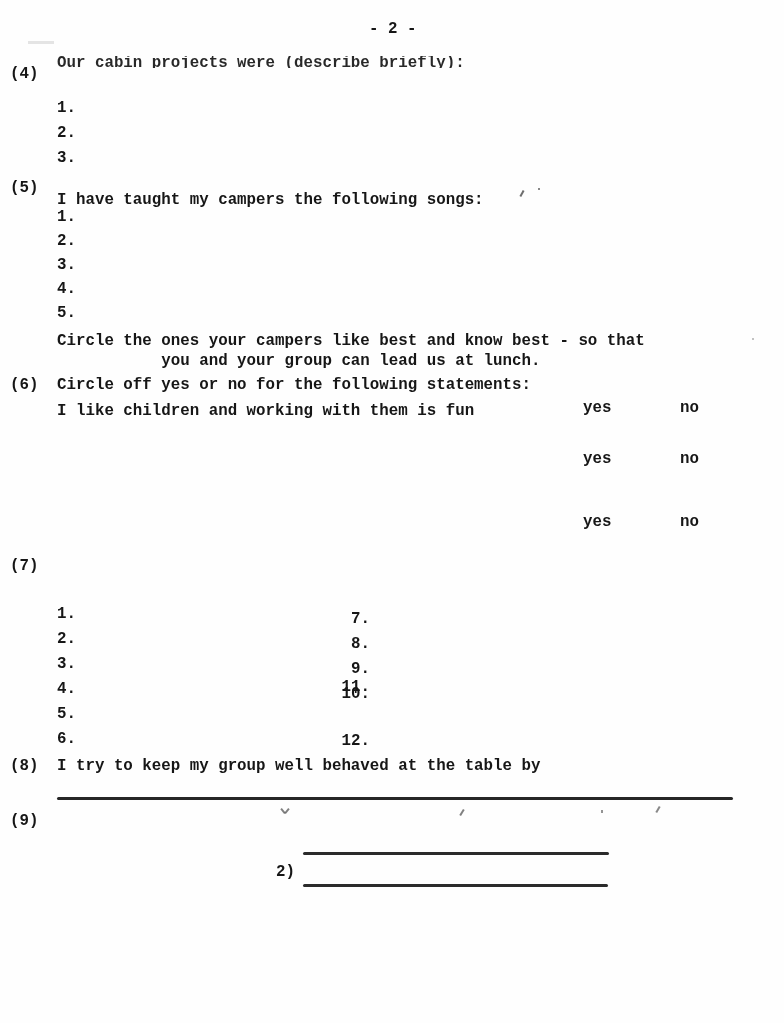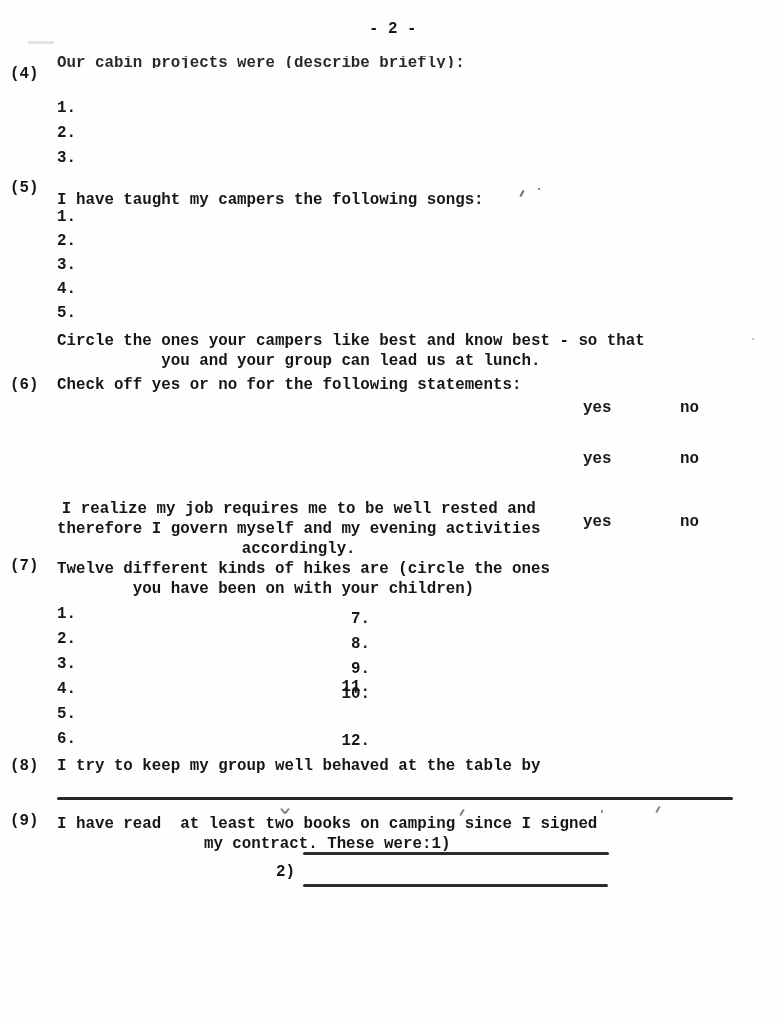--- a/index.html
+++ b/index.html
@@ -89,37 +89,33 @@
   <div class="abs txt" style="top:258px;">3.</div>
   <div class="abs txt" style="top:282px;">4.</div>
   <div class="abs txt" style="top:306px;">5.</div>
 
   <div class="abs txt multiline" style="top:331px;">Circle the ones your campers like best and know best - so that
 you and your group can lead us at lunch.</div>
 
   <div class="artifact" style="top:338px; left:752px; width:2px; height:2px; background:#999; opacity:.6;"></div>
 
   <div class="abs num" style="top:378px;">(6)</div>
-  <div class="abs txt" style="top:378px;">Check off yes or no for the following statements:</div>
+  <div class="abs txt" style="top:378px;">Circle off yes or no for the following statements:</div>
 
+  <div class="abs txt multiline" style="top:401px;">I like children and working with them is fun</div>
   <div class="abs ansYes" style="top:401px;">yes</div>
   <div class="abs ansNo" style="top:401px;">no</div>
 
   <div class="abs ansYes" style="top:452px;">yes</div>
   <div class="abs ansNo" style="top:452px;">no</div>
 
-  <div class="abs txt multiline" style="top:499px;">I realize my job requires me to be well rested and
-therefore I govern myself and my evening activities
-accordingly.</div>
   <div class="abs ansYes" style="top:515px;">yes</div>
   <div class="abs ansNo" style="top:515px;">no</div>
 
   <div class="abs num" style="top:559px;">(7)</div>
-  <div class="abs txt multiline" style="top:559px;">Twelve different kinds of hikes are (circle the ones
-you have been on with your children)</div>
 
   <div class="abs txt" style="top:607px;">1.</div>
   <div class="abs txt" style="top:632px;">2.</div>
   <div class="abs txt" style="top:657px;">3.</div>
   <div class="abs txt" style="top:682px;">4.</div>
   <div class="abs txt" style="top:707px;">5.</div>
   <div class="abs txt" style="top:732px;">6.</div>
 
   <div class="abs rightcol" style="top:612px;">7.</div>
   <div class="abs rightcol" style="top:637px;">8.</div>
@@ -130,22 +126,20 @@
 
   <div class="abs num" style="top:759px;">(8)</div>
   <div class="abs txt" style="top:759px;">I try to keep my group well behaved at the table by</div>
 
   <div class="rule" style="top:797px; left:57px; width:676px; height:3px;"></div>
 
   <div class="artifact" style="top:810px; left:601px; width:2px; height:3px; background:#666; opacity:.7;"></div>
   <div class="artifact" style="top:806px; left:657px; width:2px; height:7px; transform:rotate(30deg); opacity:.7;"></div>
 
   <div class="abs num" style="top:814px;">(9)</div>
-  <div class="abs txt multiline" style="top:814px;">I have read  at least two books on camping since I signed
-my contract. These were:1)</div>
 
   <div class="artifact" style="top:808px; left:282px; width:2px; height:6px; transform:rotate(-40deg); opacity:.75;"></div>
   <div class="artifact" style="top:808px; left:286px; width:2px; height:6px; transform:rotate(40deg); opacity:.75;"></div>
 
   <div class="artifact" style="top:809px; left:461px; width:2px; height:7px; transform:rotate(32deg); opacity:.75;"></div>
 
   <div class="blankline" style="top:852px; left:303px; width:306px;"></div>
 
   <div class="abs" style="top:865px; left:276px;">2)</div>
 

